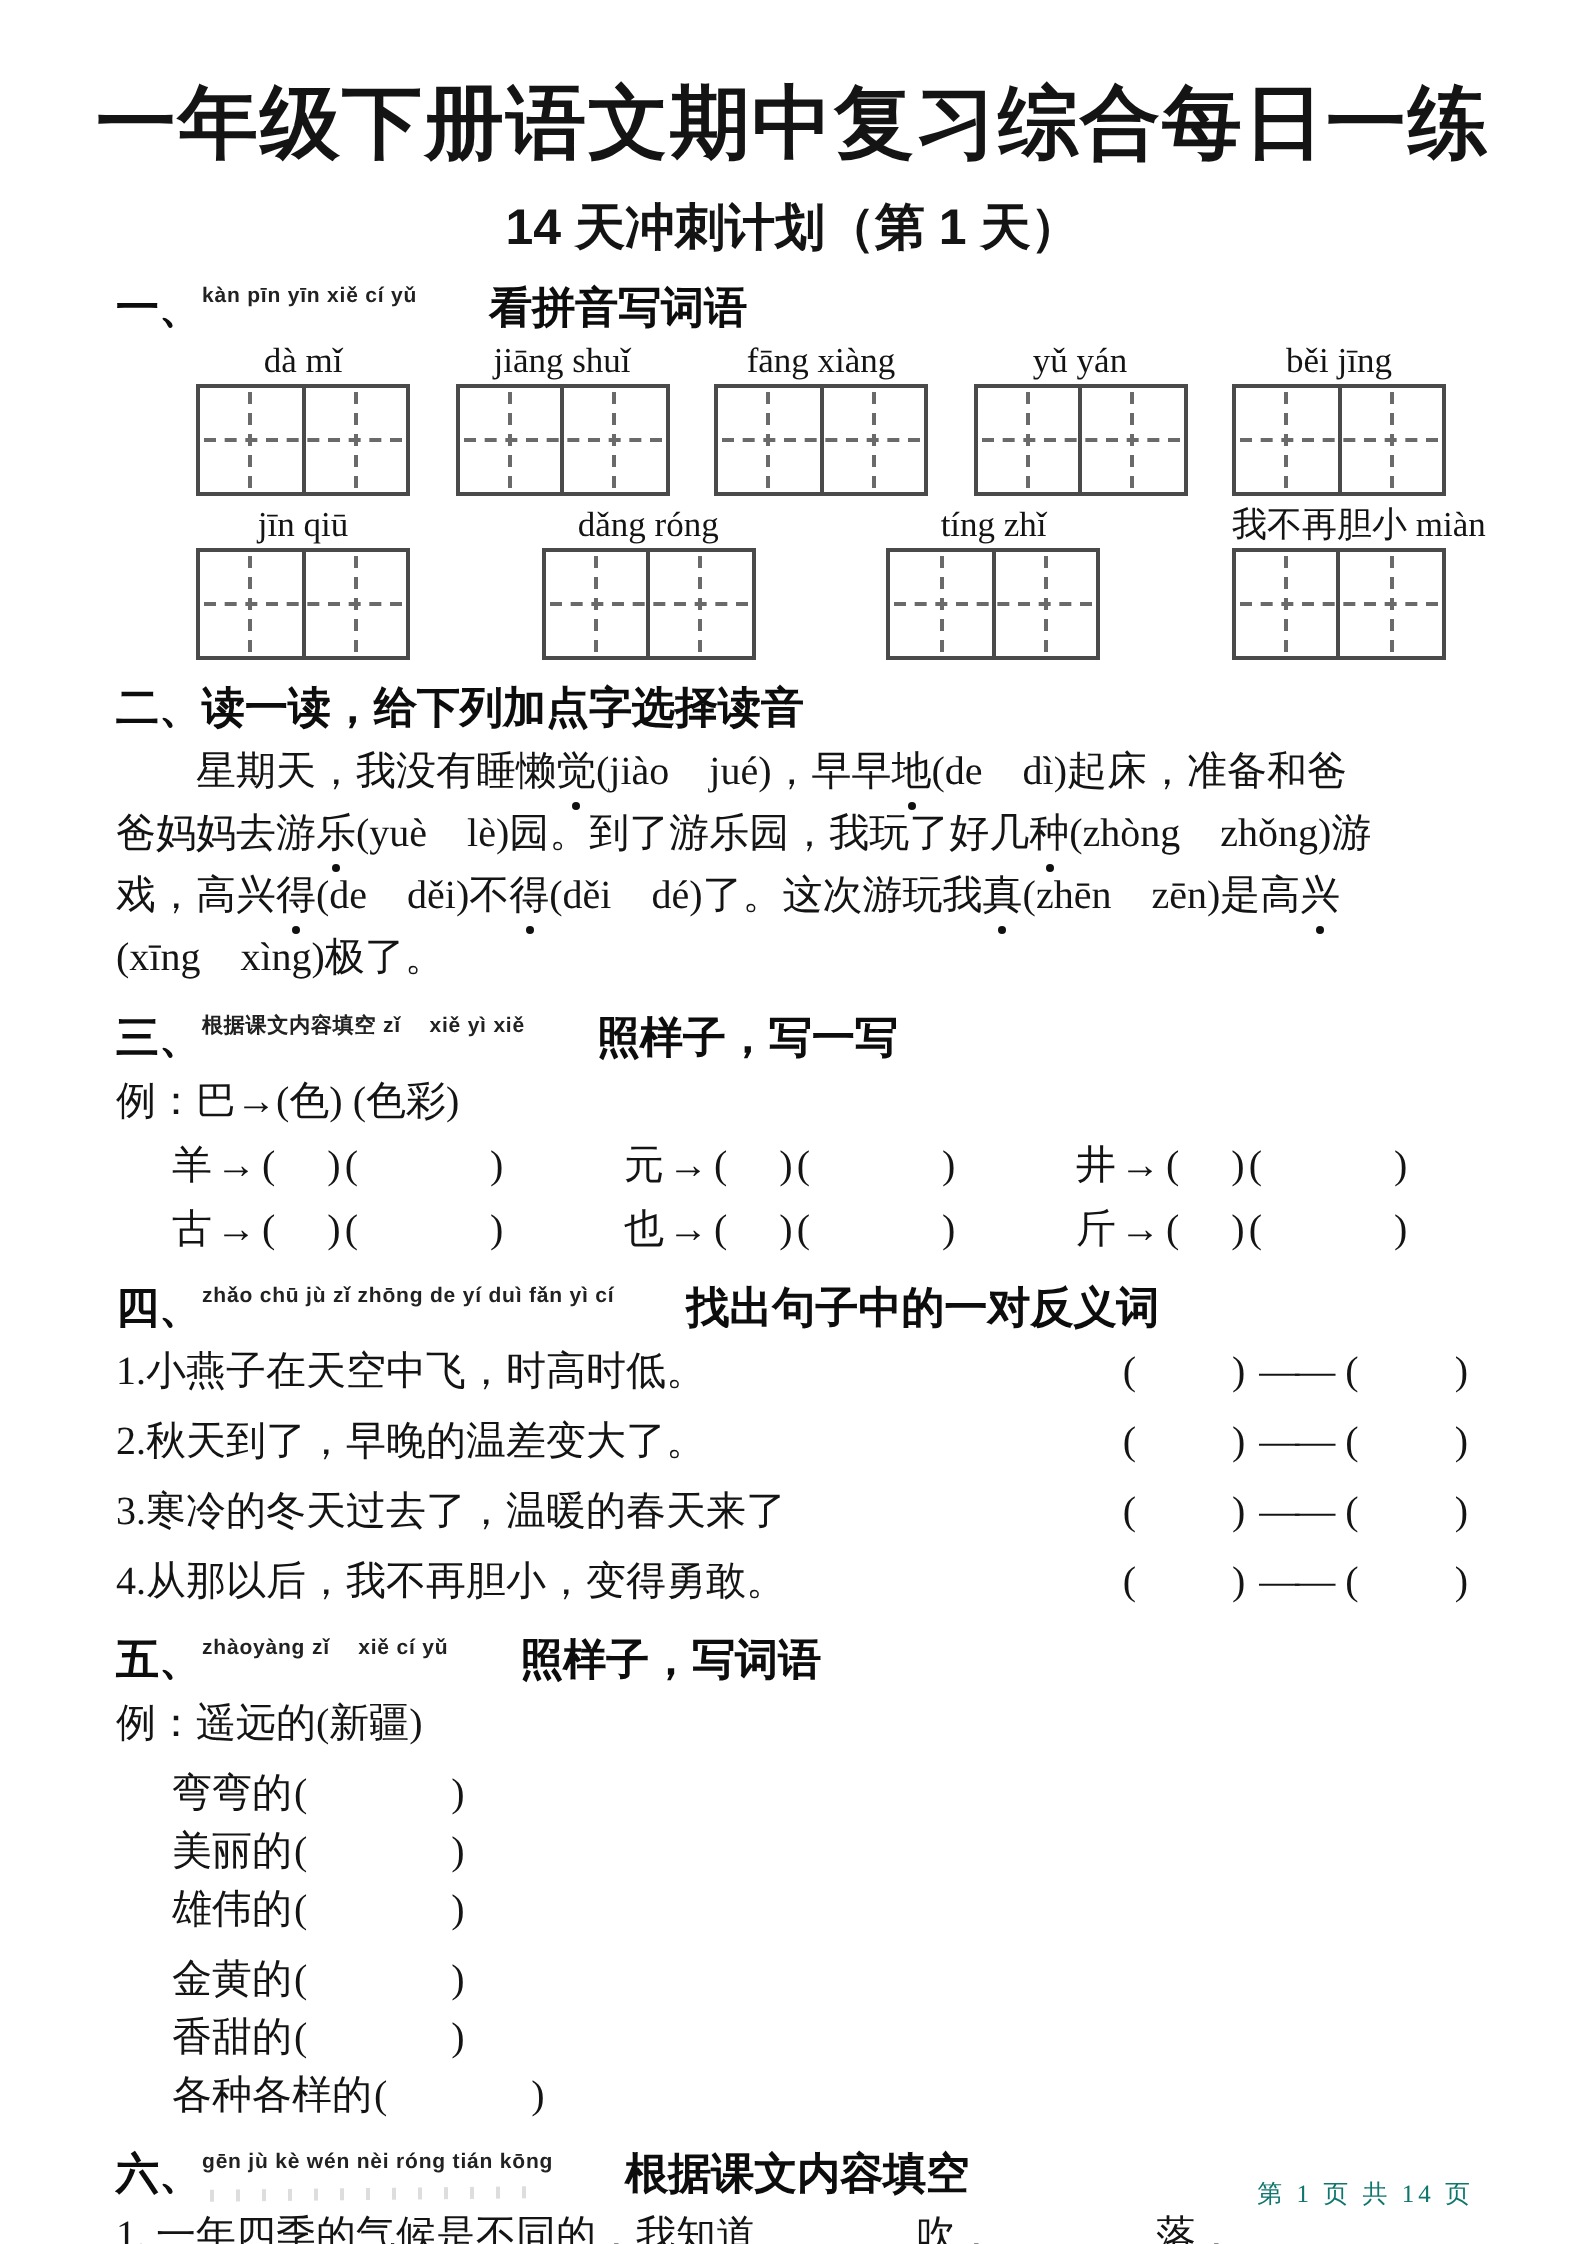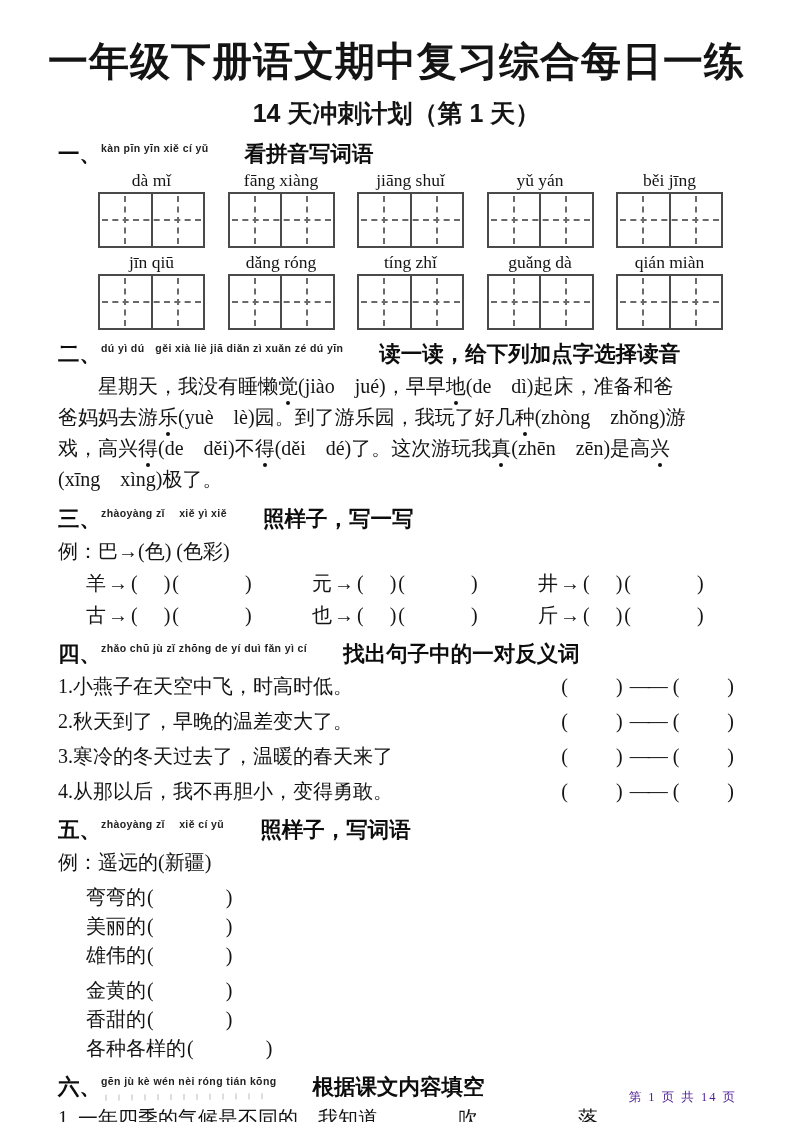--- a/index.html
+++ b/index.html
@@ -61,21 +61,21 @@
 
   .s5-row { display:flex; font-size:20px; line-height:29px; margin-top:6px; margin-left:28px;flex-direction:column; }
   .s5-item { white-space:nowrap; }
   .s5-row .s5-item:nth-child(1) { width:200px; }
   .s5-row .s5-item:nth-child(2) { width:196px; }
 
   .s6-line { font-size:20px; line-height:30px; margin-top:4px; white-space:nowrap; }
 
   .footer {
     position:absolute; right:56px; bottom:16px;
-    font-size:12.5px; letter-spacing:2px; color:#4c1d95; font-family:"Liberation Serif", serif;
+    font-size:12.5px; letter-spacing:2px; color:#0f766e; font-family:"Liberation Serif", serif;
   }
   .scan-smudge {
     position:absolute; left:105px; bottom:22px; width:160px; height:6px; opacity:.18;
     background:repeating-linear-gradient(90deg,#444 0 2px,transparent 2px 13px);
     transform:rotate(-.6deg);
   }
 </style>
 </head>
 <body>
 
@@ -95,34 +95,34 @@
     <div class="grids">
         <div class="grid-row">
           <div class="grid-item">
             <div class="grid-label">dà mǐ</div>
             <div class="tian-box">
               <div class="tian-cell"></div>
               <div class="tian-cell"></div>
             </div>
           </div>
           <div class="grid-item">
+            <div class="grid-label">jiāng shuǐ</div>
+            <div class="tian-box">
+              <div class="tian-cell"></div>
+              <div class="tian-cell"></div>
+            </div>
+          </div>
+          <div class="grid-item">
             <div class="grid-label">fāng xiàng</div>
             <div class="tian-box">
               <div class="tian-cell"></div>
               <div class="tian-cell"></div>
             </div>
           </div>
           <div class="grid-item">
-            <div class="grid-label">jiāng shuǐ</div>
-            <div class="tian-box">
-              <div class="tian-cell"></div>
-              <div class="tian-cell"></div>
-            </div>
-          </div>
-          <div class="grid-item">
             <div class="grid-label">yǔ yán</div>
             <div class="tian-box">
               <div class="tian-cell"></div>
               <div class="tian-cell"></div>
             </div>
           </div>
           <div class="grid-item">
             <div class="grid-label">běi jīng</div>
             <div class="tian-box">
               <div class="tian-cell"></div>
@@ -146,54 +146,46 @@
             </div>
           </div>
           <div class="grid-item">
             <div class="grid-label">tíng zhǐ</div>
             <div class="tian-box">
               <div class="tian-cell"></div>
               <div class="tian-cell"></div>
             </div>
           </div>
           <div class="grid-item">
-            <div class="grid-label">guǎng dà</div>
-            <div class="tian-box">
-              <div class="tian-cell"></div>
-              <div class="tian-cell"></div>
-            </div>
-          </div>
-          <div class="grid-item">
-            <div class="grid-label">qián miàn</div>
+            <div class="grid-label">我不再胆小 miàn</div>
             <div class="tian-box">
               <div class="tian-cell"></div>
               <div class="tian-cell"></div>
             </div>
           </div>
         </div>
       </div>
 
     <div class="sec-head">
       <span>二、</span>
       <span class="head-stack">
-        <span class="pinyin-small">dú yì dú　gěi xià liè jiā diǎn zì xuǎn zé dú yīn</span>
         <span>读一读，给下列加点字选择读音</span>
       </span>
     </div>
     <div class="para">
         <div class="para-line">　　星期天，我没有睡懒<span class="dotted">觉</span>(jiào　jué)，早早<span class="dotted">地</span>(de　dì)起床，准备和爸</div>
         <div class="para-line">爸妈妈去游<span class="dotted">乐</span>(yuè　lè)园。到了游乐园，我玩了好几<span class="dotted">种</span>(zhòng　zhǒng)游</div>
         <div class="para-line">戏，高兴<span class="dotted">得</span>(de　děi)不<span class="dotted">得</span>(děi　dé)了。这次游玩我<span class="dotted">真</span>(zhēn　zēn)是高<span class="dotted">兴</span></div>
         <div class="para-line">(xīng　xìng)极了。</div>
       </div>
 
     <div class="sec-head">
       <span>三、</span>
       <span class="head-stack">
-        <span class="pinyin-small">zhàoyàng zǐ　 xiě yì xiě</span>
+        <span class="pinyin-small">根据课文内容填空 zǐ　 xiě yì xiě</span>
         <span>照样子，写一写</span>
       </span>
     </div>
     <div class="ex-line">例：巴→(色) (色彩)</div>
     <div>
         <div class="s3-row">
           <span class="s3-item">羊<span class="arrow">→</span><span class="paren">(</span><span class="bk bk-a"></span><span class="paren">)</span><span class="paren">(</span><span class="bk bk-b"></span><span class="paren">)</span></span>
           <span class="s3-item">元<span class="arrow">→</span><span class="paren">(</span><span class="bk bk-a"></span><span class="paren">)</span><span class="paren">(</span><span class="bk bk-b"></span><span class="paren">)</span></span>
           <span class="s3-item">井<span class="arrow">→</span><span class="paren">(</span><span class="bk bk-a"></span><span class="paren">)</span><span class="paren">(</span><span class="bk bk-b"></span><span class="paren">)</span></span>
         </div>

